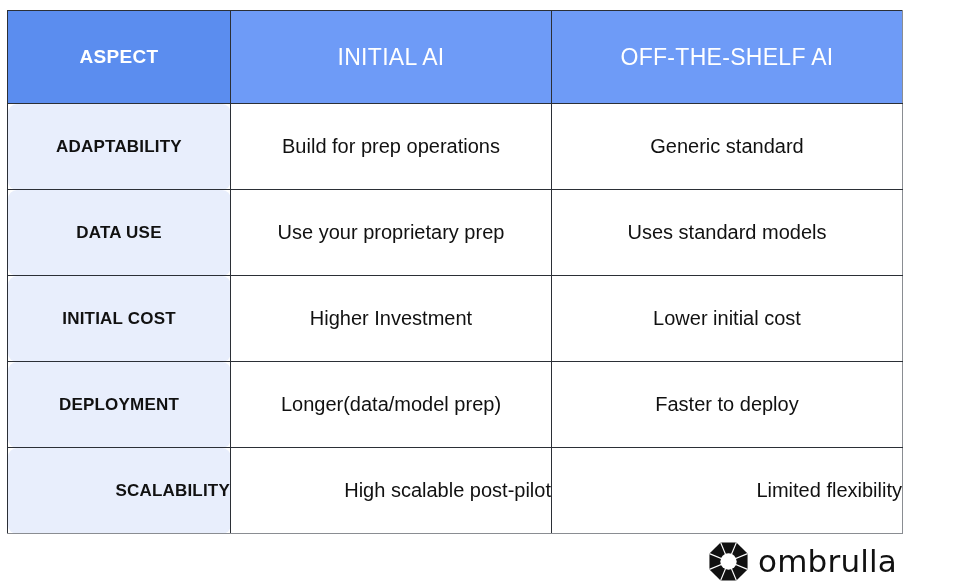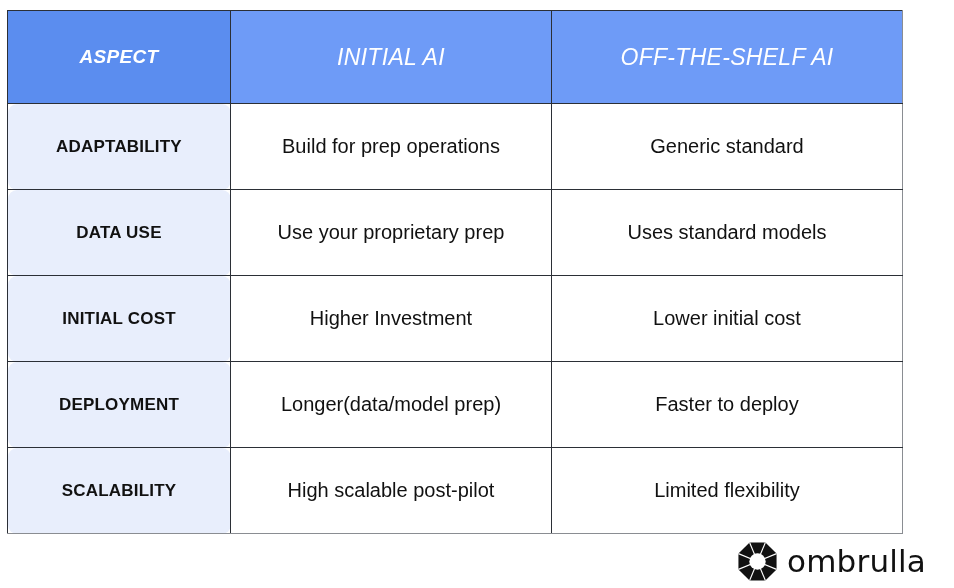--- a/index.html
+++ b/index.html
@@ -10,31 +10,30 @@
   .tbl {
     position: absolute; left: 7px; top: 10px; width: 895px;
     border-collapse: collapse; table-layout: fixed;
   }
   .tbl td, .tbl th {
     border: 1px solid #2b2f36; text-align: center; vertical-align: middle; padding: 0;
   }
   .tbl th {
     height: 92px; color: #ffffff; font-weight: 400; font-size: 23px; letter-spacing: 0.3px;
     background: #6e9bf7;
-    font-style: italic;
   }
   .tbl th.aspect-h { background: #5b8def; font-size: 19px; font-weight: 700; }
   .tbl td { height: 85px; font-size: 20px; border-radius: 9px; }
   .tbl td.aspect {
     background: #e8eefc; font-weight: 700; font-size: 17px; letter-spacing: 0.2px;
   }
-  .tbl tr:last-child td { border-bottom-color: #8a8d92; }
+  .tbl tr:last-child td { border-bottom-color: #8a8d92; text-align: right; }
   .tbl tr td:last-child, .tbl tr th:last-child { border-right-color: #8a8d92; }
   .logo {
-    position: absolute; left: 737px; top: 540px; height: 42px; display: flex; align-items: center;
+    position: absolute; left: 708px; top: 540px; height: 42px; display: flex; align-items: center;
   }
   .logo svg { width: 41px; height: 41px; display: block; }
   .logo .word {
     margin-left: 9px; font-size: 31px; color: #111; letter-spacing: 0.2px;
     font-family: "DejaVu Sans", sans-serif; line-height: 1;
   }
 </style>
 </head>
 <body>
 

